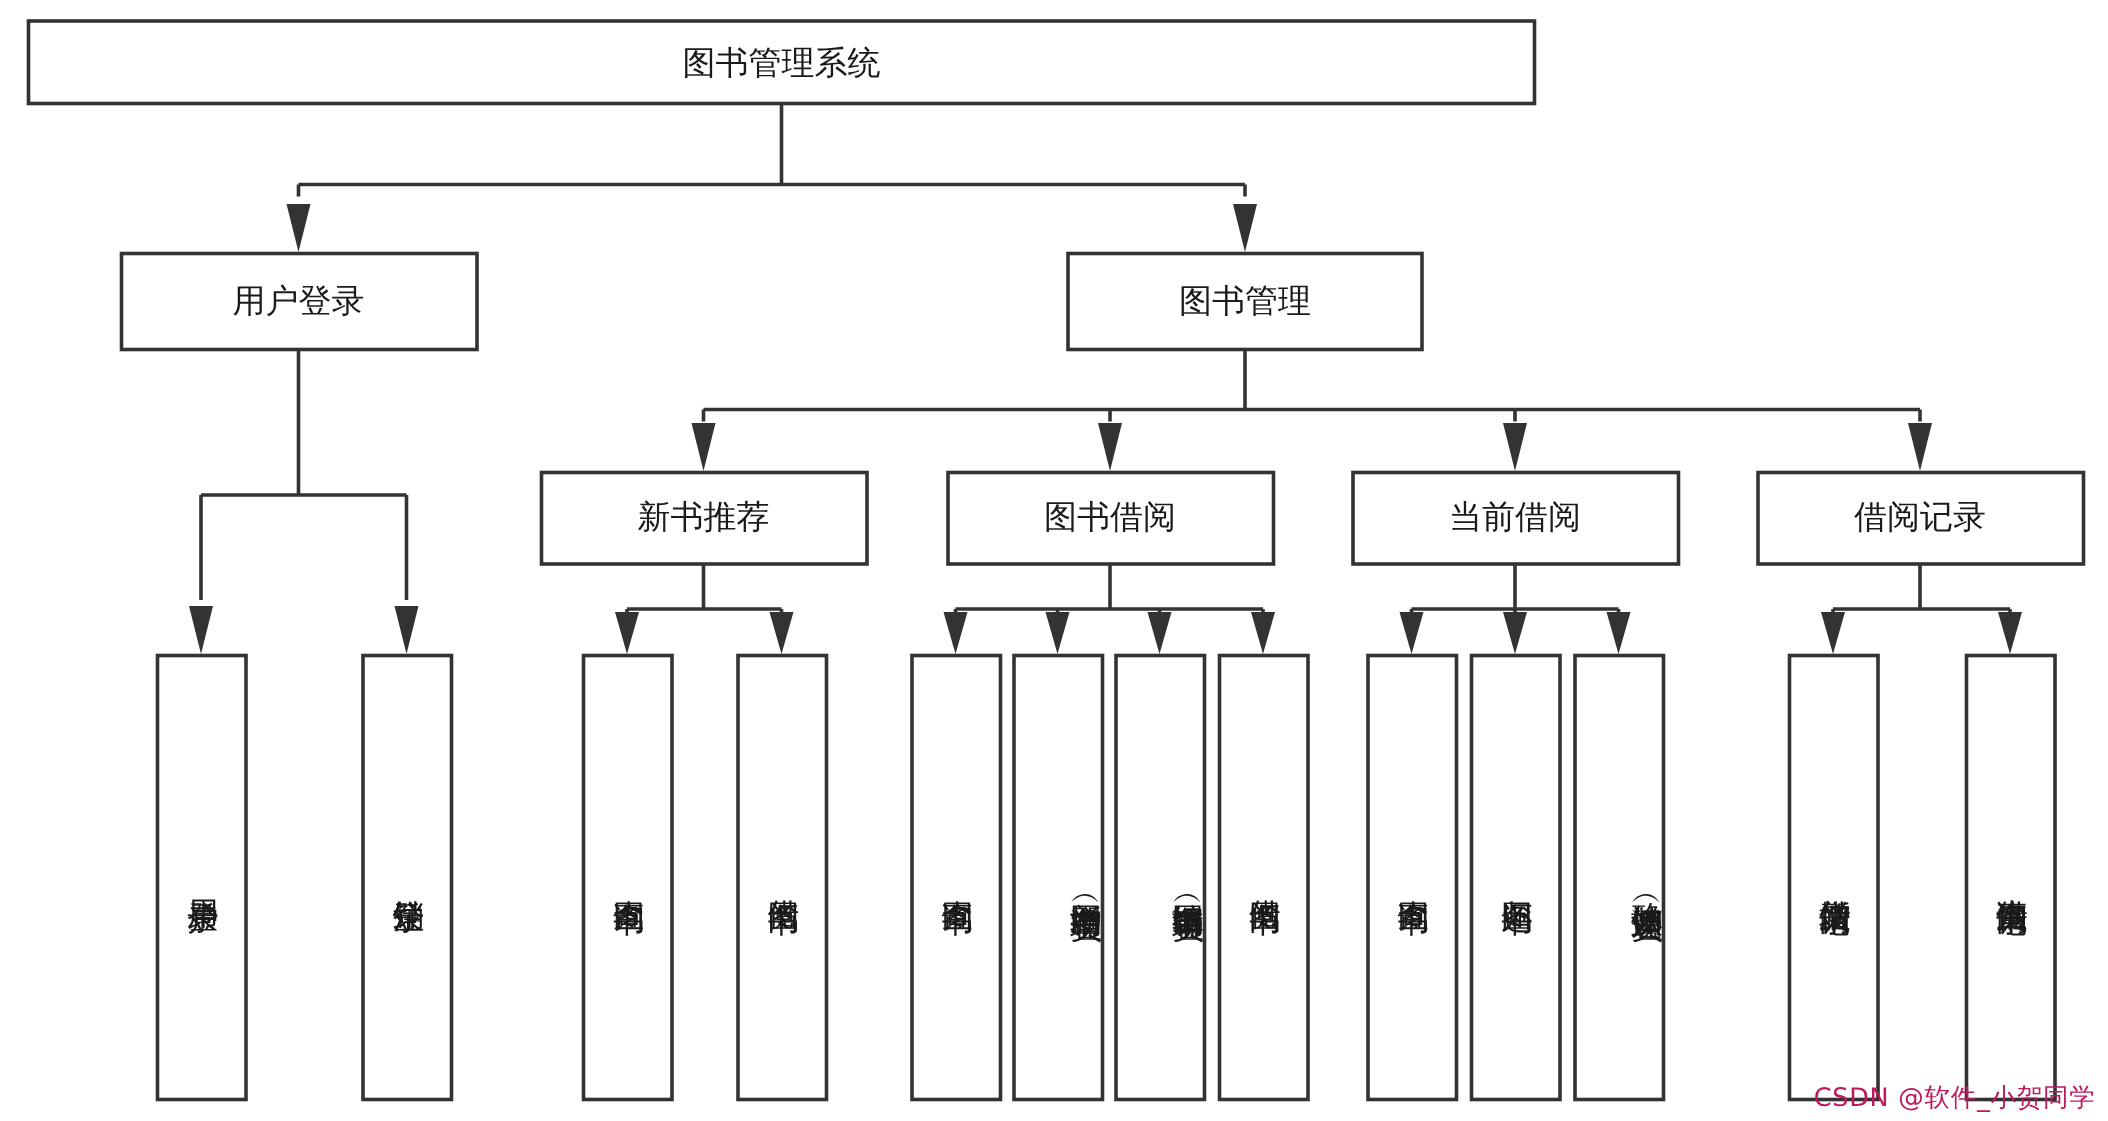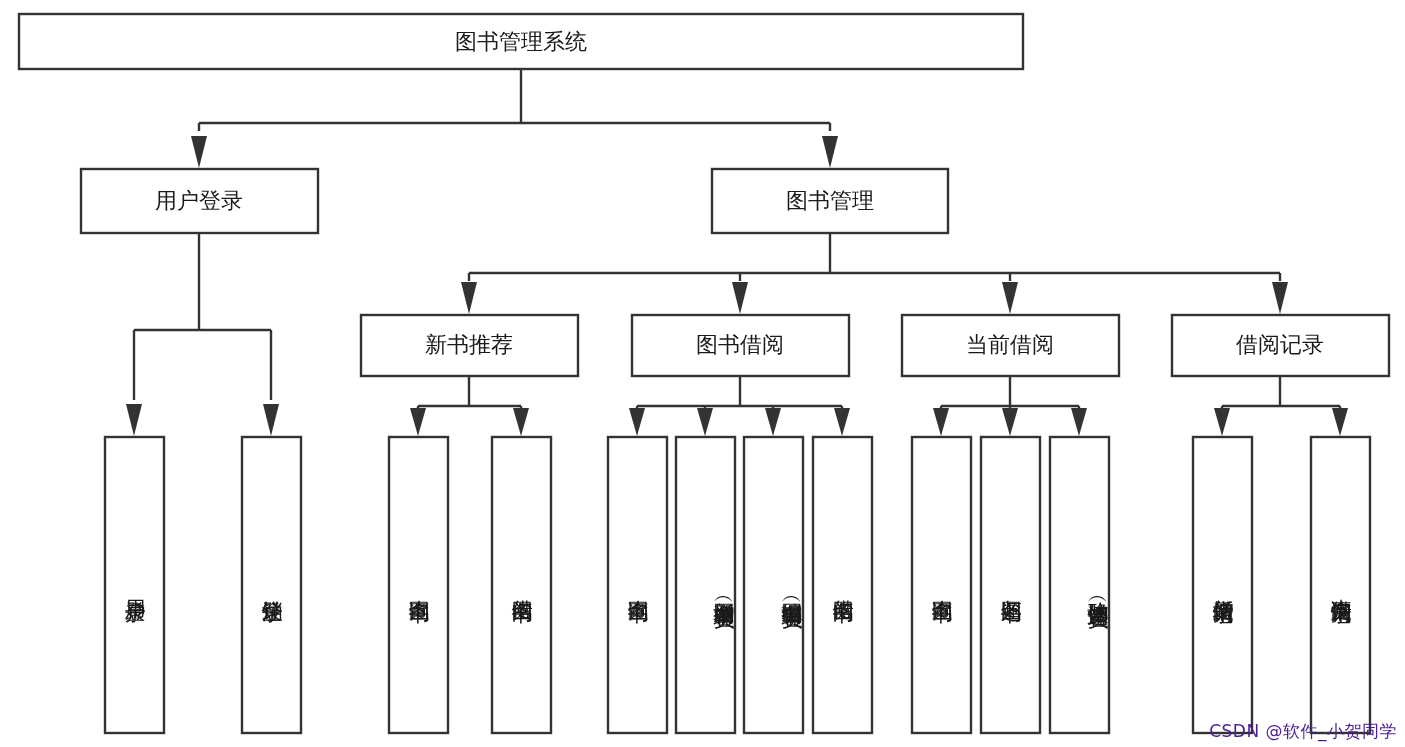--- a/index.html
+++ b/index.html
@@ -62,21 +62,21 @@
     writing-mode: vertical-rl;
     text-orientation: upright;
     letter-spacing: 1px;
     white-space: nowrap;
     pointer-events: none;
   }
   #watermark {
     position: absolute;
     right: 8px;
     bottom: 4px;
-    color: #4c1d95;
+    color: #be185d;
     font-family: "DejaVu Sans", "Liberation Sans", sans-serif;
     font-size: 17px;
     letter-spacing: 0.5px;
     white-space: nowrap;
   }
 </style>
 </head>
 <body>
 
 <div id="diagram-root">

